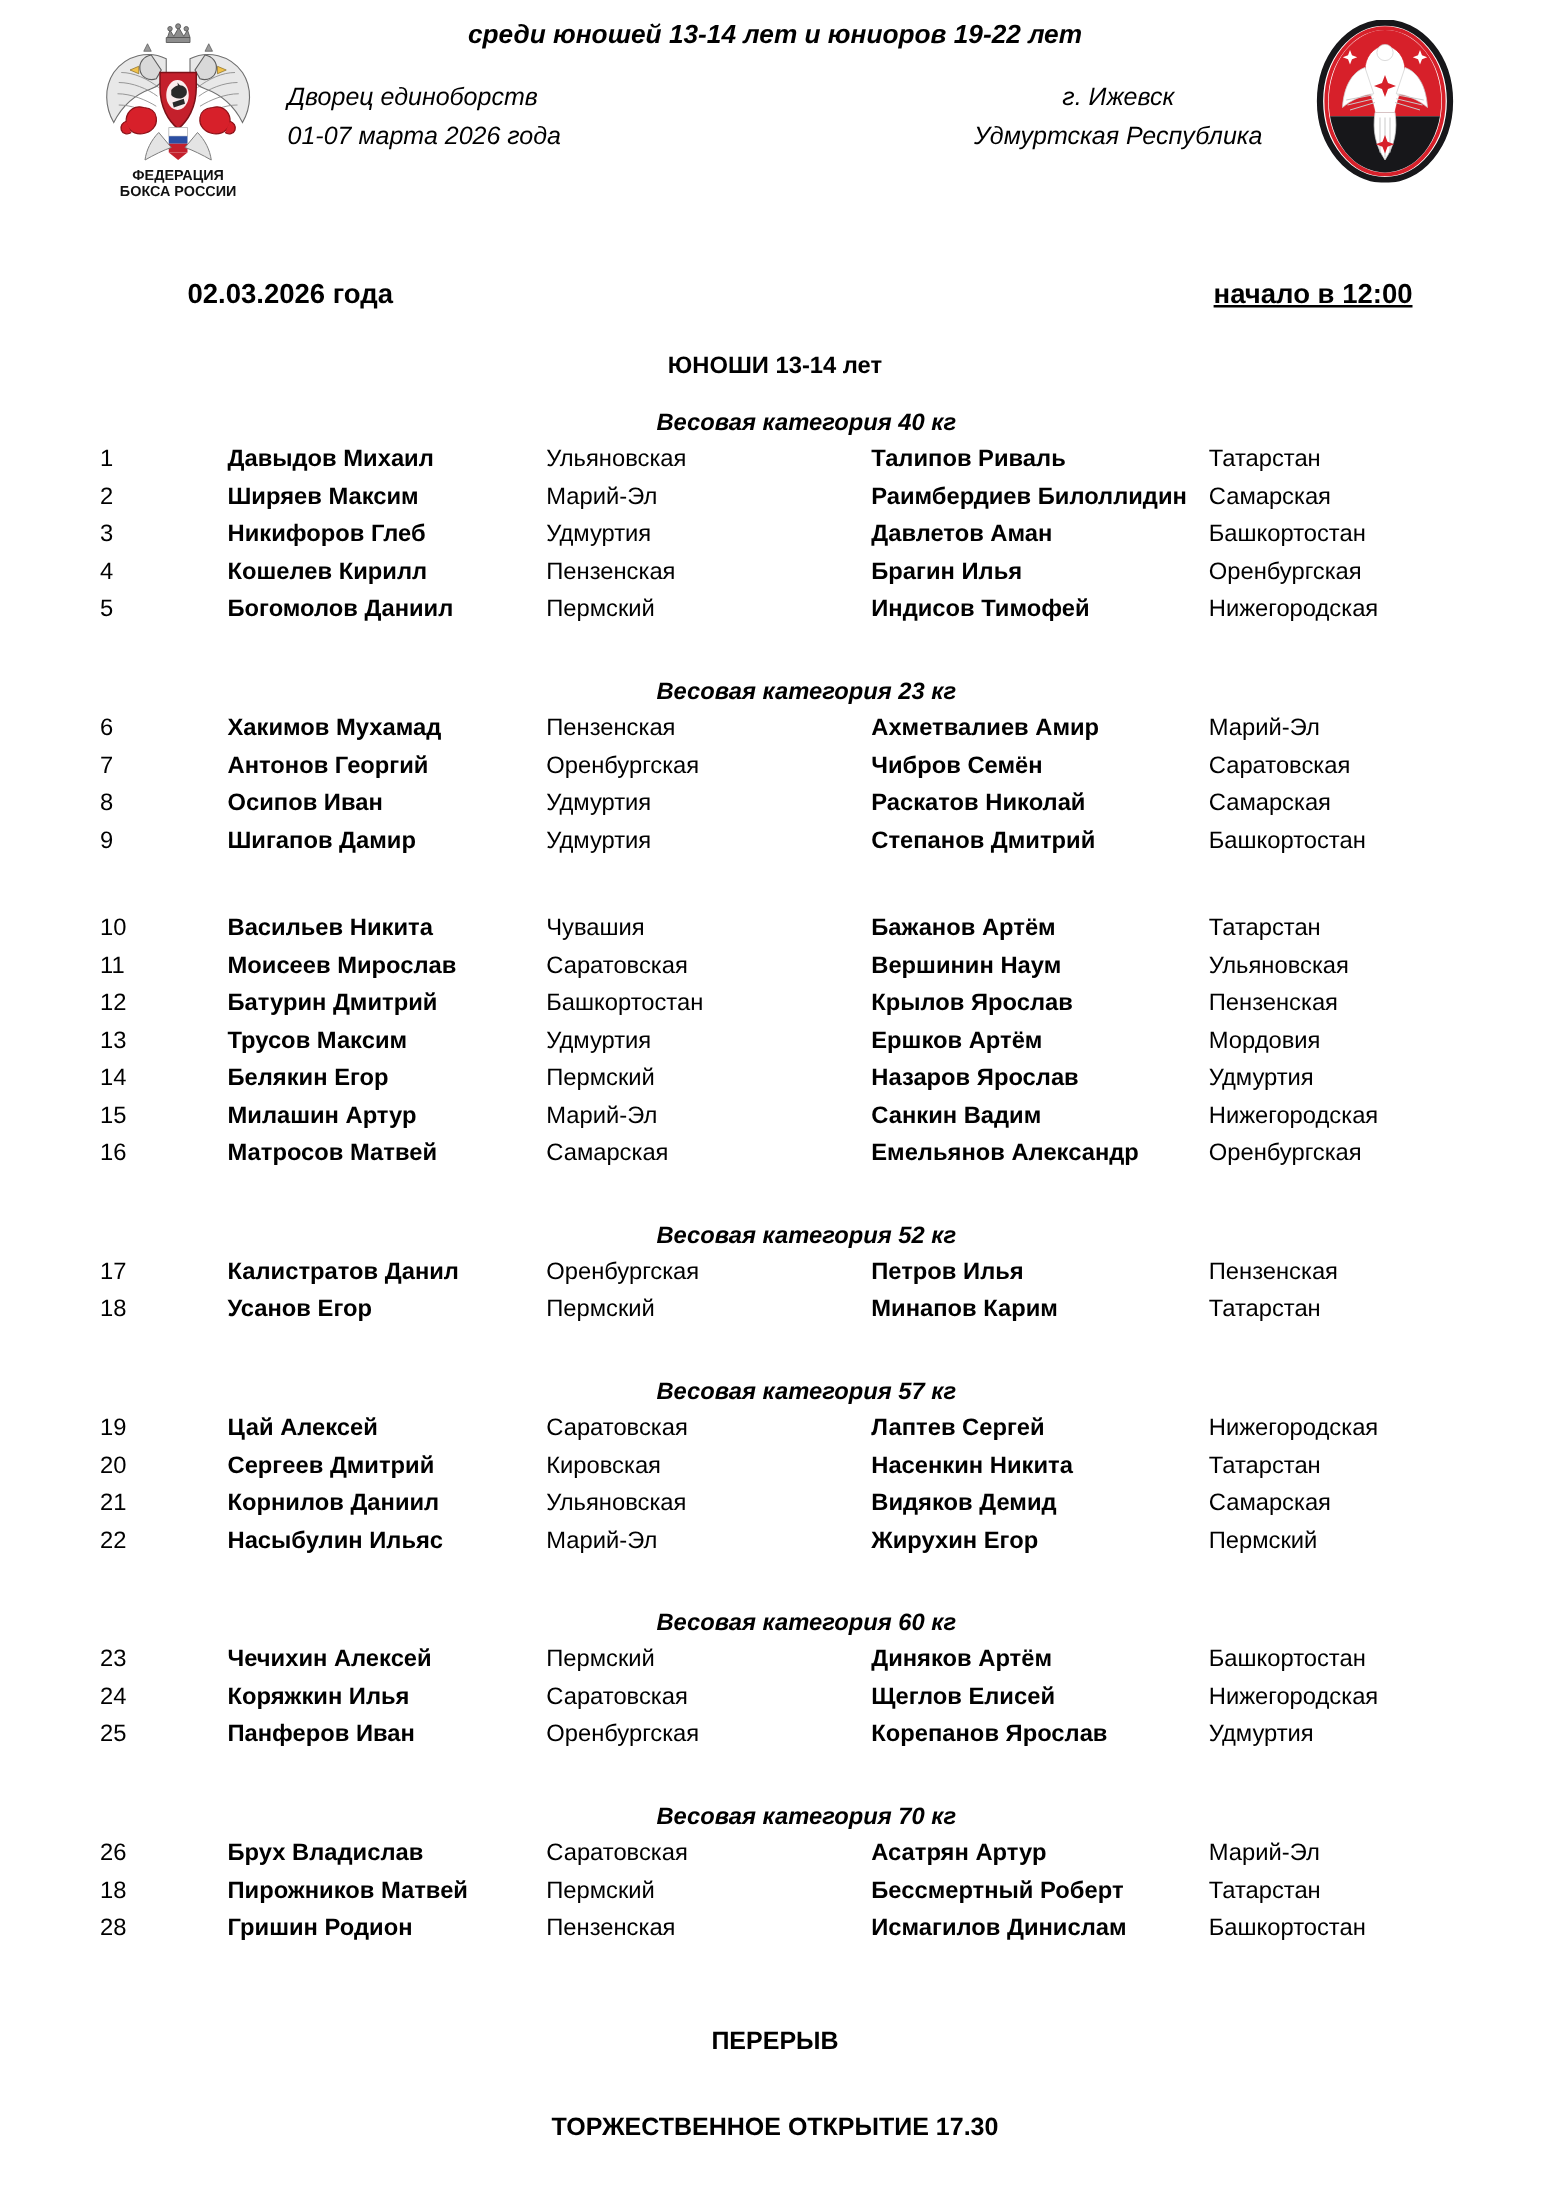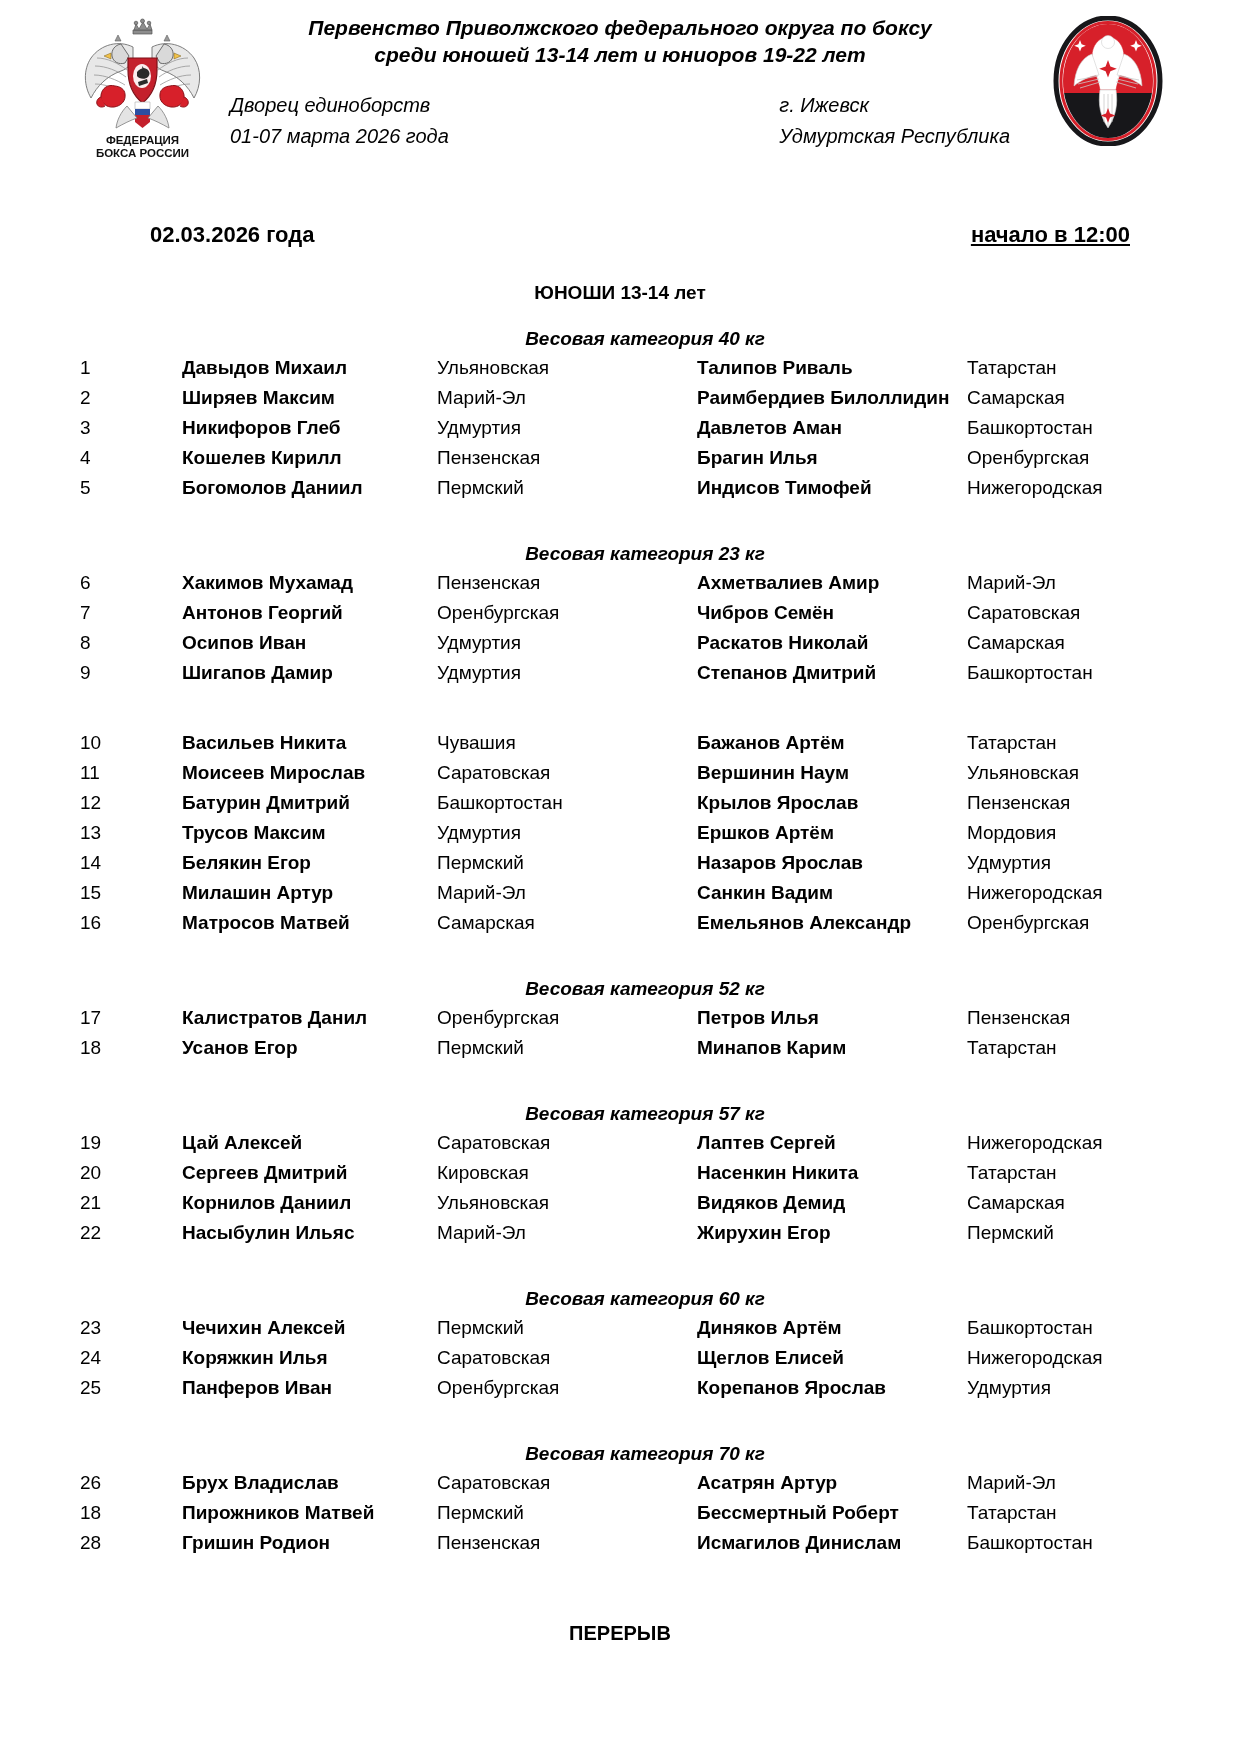--- a/index.html
+++ b/index.html
@@ -66,21 +66,21 @@
     top: 0;
     text-align: left;
     font-style: italic;
     font-size: 20px;
     line-height: 31px;
   }
   .venue-right {
     position: absolute;
     right: 0;
     top: 0;
-    text-align: left;
+    text-align: center;
     font-style: italic;
     font-size: 20px;
     line-height: 31px;
   }
 
   
   .datebar {
     position: relative;
     height: 40px;
     margin-top: 38px;
@@ -250,21 +250,20 @@
           <path d="M52 92 C46 98 42 106 41 114 C48 110 56 106 62 104 Z"></path>
           <path d="M83 92 C89 98 93 106 94 114 C87 110 79 106 73 104 Z"></path>
         </g>
 
         <text x="67.5" y="130" text-anchor="middle" font-family="Liberation Sans, sans-serif" font-size="11.5" font-weight="bold" fill="#111">ФЕДЕРАЦИЯ</text>
         <text x="67.5" y="143" text-anchor="middle" font-family="Liberation Sans, sans-serif" font-size="11.5" font-weight="bold" fill="#111">БОКСА РОССИИ</text>
       </svg>
     </div>
 
     <div class="header-center">
-      <div class="title-line">Первенство  Приволжского федерального округа  по боксу</div>
       <div class="title-line">среди юношей 13-14 лет и юниоров 19-22 лет</div>
 
       <div class="venue-block">
         <div class="venue-left">
           <div>Дворец единоборств</div>
           <div>01-07 марта  2026 года</div>
         </div>
         <div class="venue-right">
           <div>г. Ижевск</div>
           <div>Удмуртская Республика</div>
@@ -556,15 +555,16 @@
           <div class="c-red-name">Гришин Родион</div>
           <div class="c-red-region">Пензенская</div>
           <div class="c-blue-name">Исмагилов Динислам</div>
           <div class="c-blue-region">Башкортостан</div>
         </div>
       </div>
     </div>
 
   <div class="footer">
     <div class="footer-break">ПЕРЕРЫВ</div>
+    <div class="footer-opening">ТОРЖЕСТВЕННОЕ ОТКРЫТИЕ 17.30</div>
   </div>
 
 </div>
 
 </body></html>

